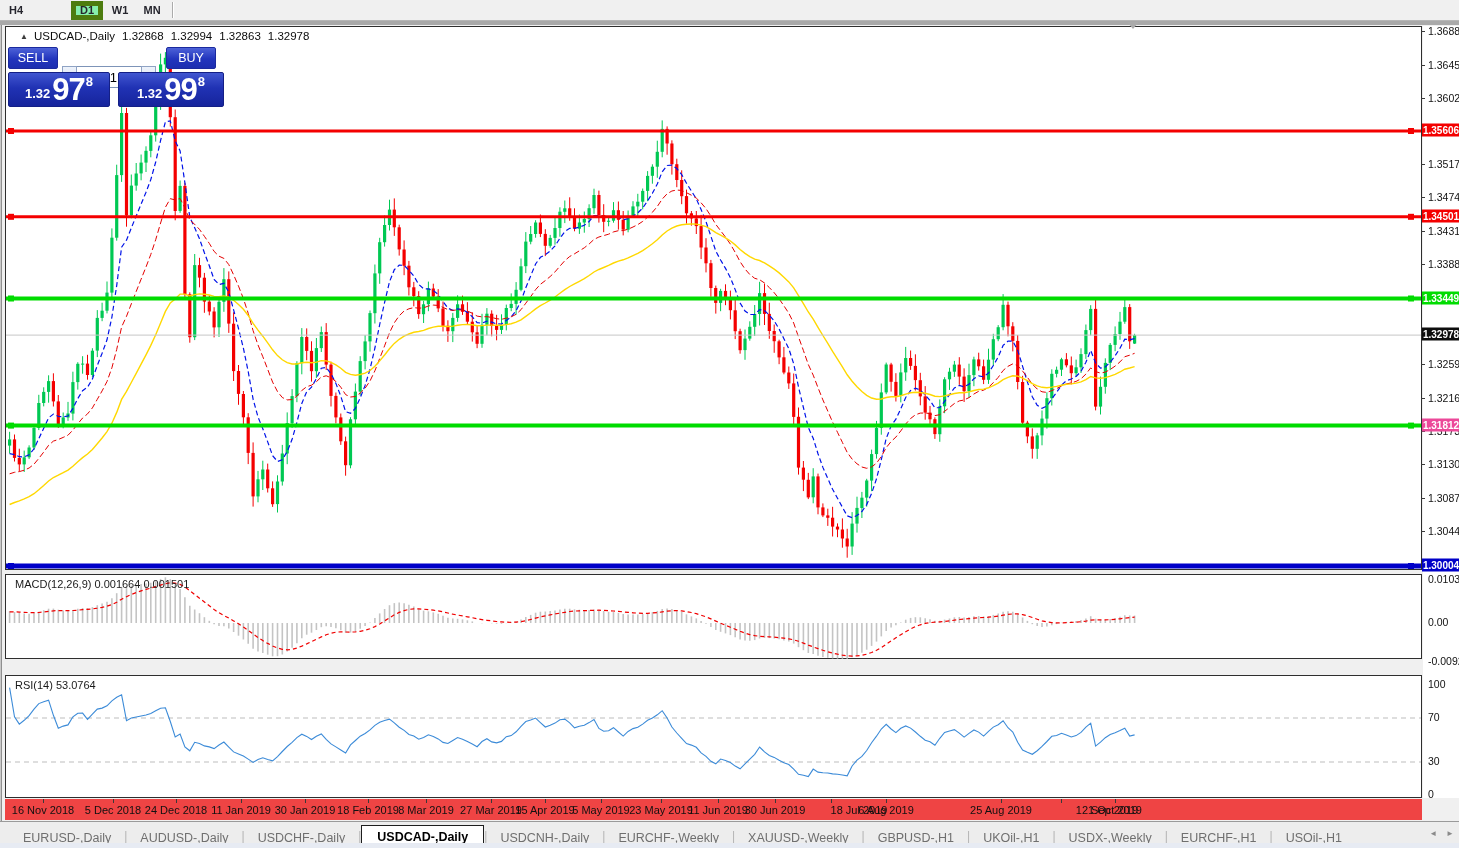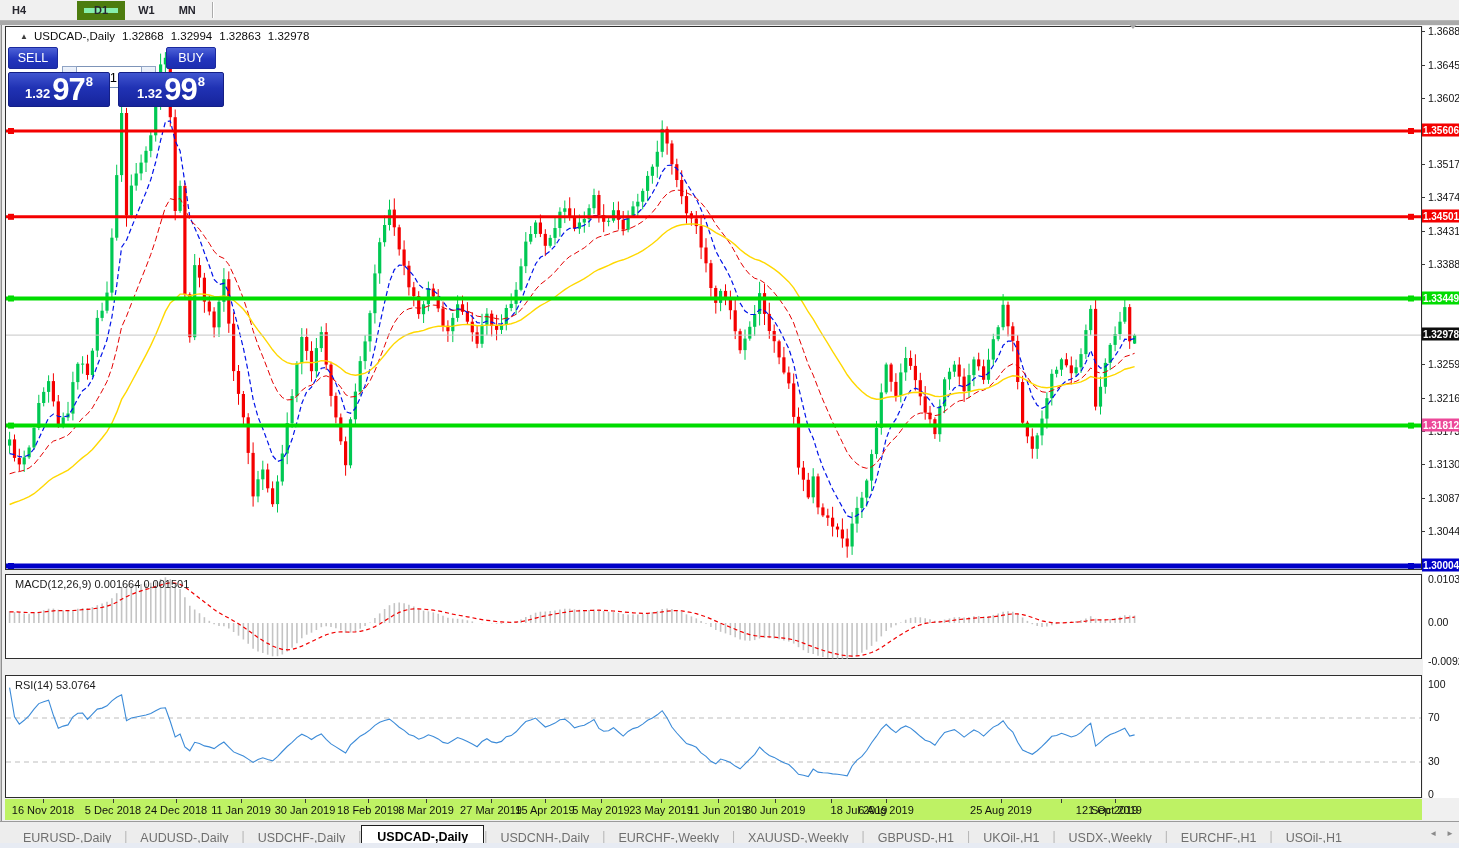--- a/index.html
+++ b/index.html
@@ -3,24 +3,24 @@
 <meta charset="utf-8">
 <style>
   * { margin:0; padding:0; box-sizing:border-box; }
   html,body { width:1459px; height:848px; overflow:hidden; background:#f0f0f0;
     font-family:"Liberation Sans", sans-serif; -webkit-font-smoothing:antialiased; }
   #root { position:relative; width:1459px; height:848px; }
 
   
   #toolbar { position:absolute; left:0; top:0; width:1459px; height:21px;
     background:#f0f0f0; border-bottom:1px solid #b6b6b6; display:flex; align-items:center; }
-  .tf-btn { height:19px; min-width:30px; padding:0 10px; margin:0 1px; display:flex;
+  .tf-btn { height:19px; min-width:30px; padding:0 4px; margin:0 1px; display:flex;
     align-items:center; justify-content:center; font-size:11px; font-weight:700;
     color:#26262e; cursor:default; border:1px solid transparent; }
-  .tf-btn.active { background:#86efac; border:7px solid #4d7c0f;margin-left:39px; }
+  .tf-btn.active { background:#86efac; border:5px solid #4d7c0f;margin-left:39px; }
   .tb-sep { width:2px; height:16px; margin:0 4px; border-left:1px solid #ababab;
     border-right:1px solid #ffffff; }
   #win-top-band { position:absolute; left:0; top:21px; width:1459px; height:4px; background:#a9a9a9; }
   #win-left-edge { position:absolute; left:0; top:25px; width:2px; height:823px; background:#c9c9c9; border-right:1px solid #8f8f8f;}
 
   
   .panel { position:absolute; left:5px; width:1417px; background:#ffffff; border:1px solid #2e2e2e; }
   #chart-panel { top:26px;  height:544px; }
   #macd-panel  { top:574px; height:85px; }
   #rsi-panel   { top:675px; height:123px; }
@@ -60,21 +60,21 @@
 
   
   #price-axis { position:absolute; left:1423px; top:26px; width:36px; height:772px; background:#fff; }
   .y-tick-mark { position:absolute; left:-2px; width:4px; height:1px; background:#3a3a3a; }
   .y-tick-label { position:absolute; left:5px; transform:translateY(-50%); font-size:10.5px; color:#111; white-space:nowrap; }
   .price-tag { position:absolute; left:-1px; width:38px; height:13px; transform:translateY(-50%);
     color:#fff; font-size:10px; font-weight:600; line-height:13px; text-align:center; z-index:3; }
   .ind-axis-label { position:absolute; left:5px; transform:translateY(-50%); font-size:10.5px; color:#111; white-space:nowrap; }
 
   
-  #date-axis { position:absolute; left:5px; top:799px; width:1417px; height:21px; background:#bef264;text-decoration:underline; }
+  #date-axis { position:absolute; left:5px; top:799px; width:1417px; height:21px; background:#ef4444;text-decoration:underline; }
   .x-tick { position:absolute; top:0; width:1px; height:4px; background:#3a3a3a; }
   .x-label { position:absolute; top:5px; transform:translateX(-50%); font-size:11px; color:#111; white-space:nowrap; }
 
   
   #tabbar { position:absolute; left:0; top:821px; width:1459px; height:27px;
     background:#ededed; border-top:1px solid #9a9a9a; display:flex; align-items:flex-end; }
   #tabbar-inner { display:flex; align-items:flex-end; height:22px; margin-left:10px; }
   .tab { height:20px; padding:0 13px; display:flex; align-items:center; font-size:12.5px;
     color:#6f6f6f; cursor:pointer; white-space:nowrap; }
   .tab.active { background:#fff; border:1px solid #1d1d1d; border-bottom:none; height:23px;

